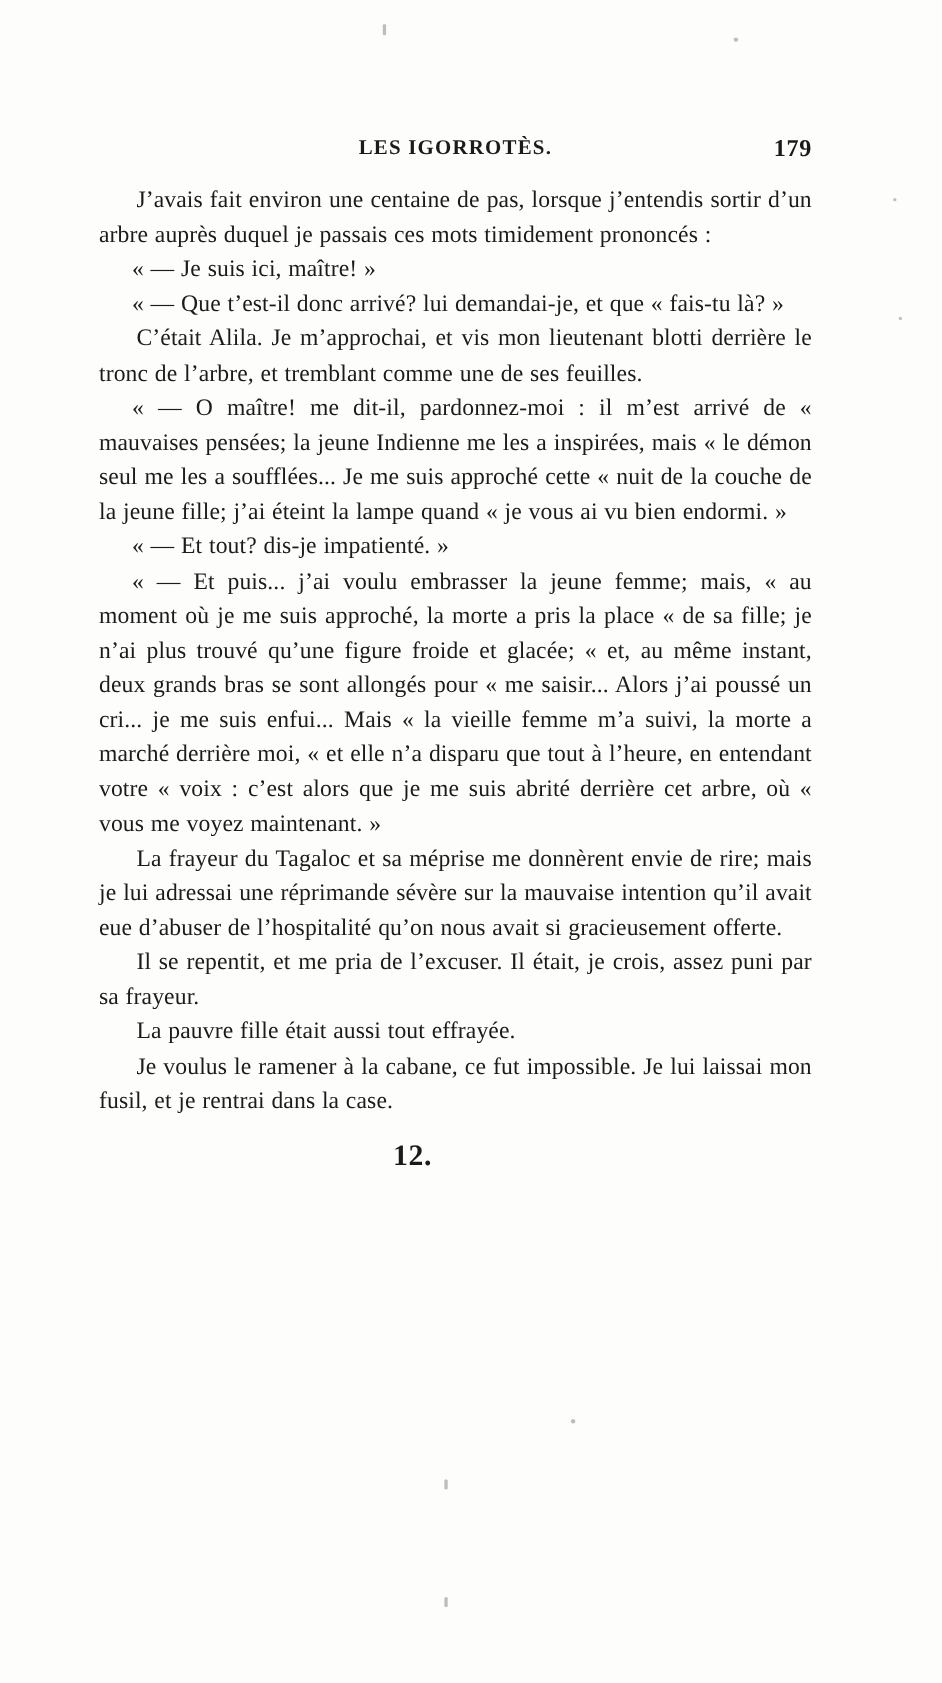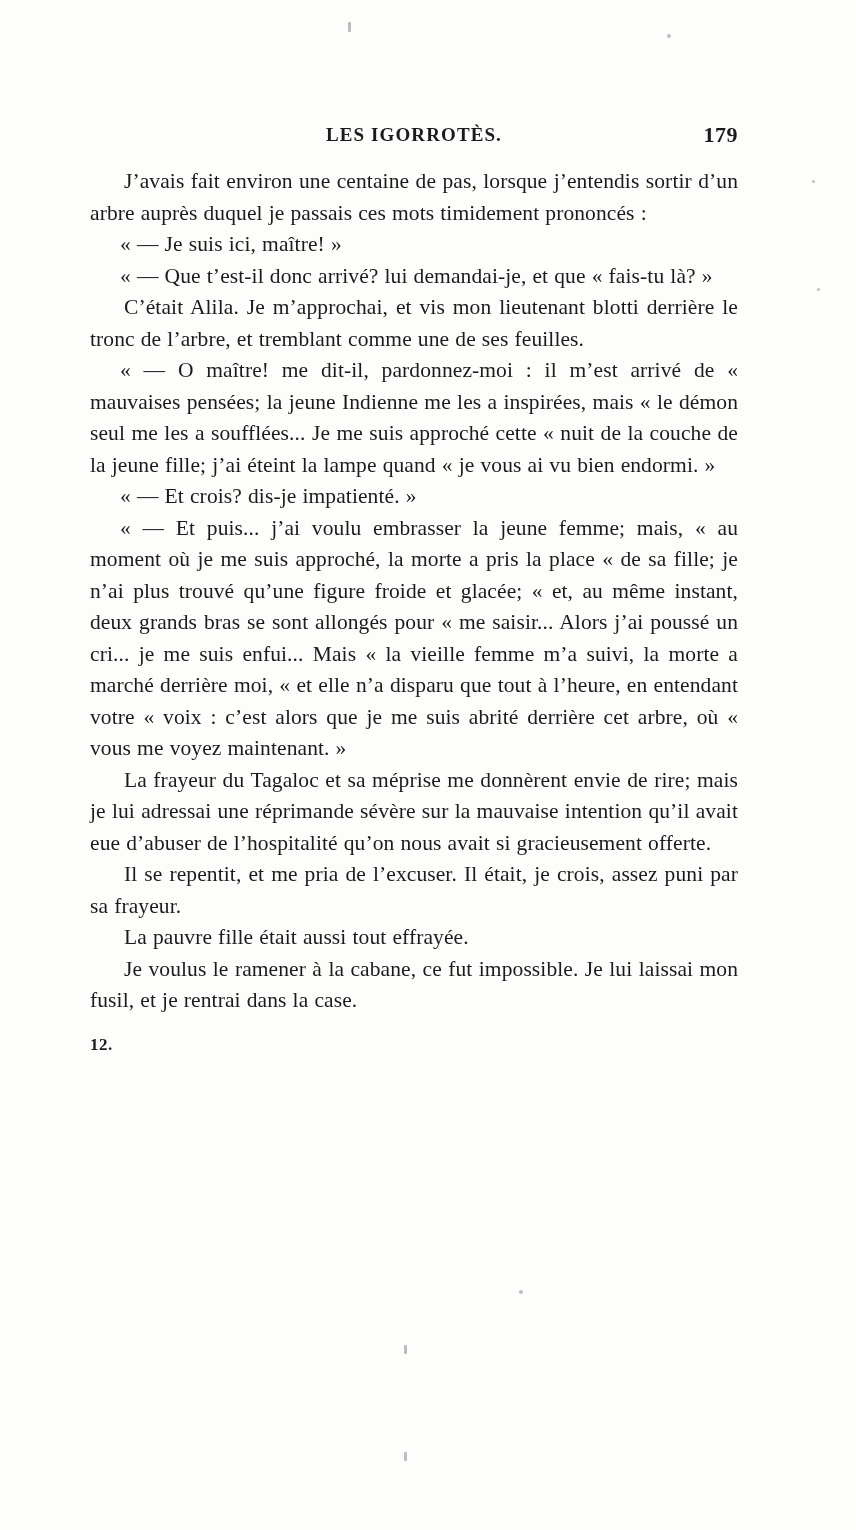--- a/index.html
+++ b/index.html
@@ -75,23 +75,23 @@
     text-align: justify;
     text-justify: inter-word;
     letter-spacing: 0.1px;
     word-spacing: 0.6px;
   }
   p.indent { text-indent: 34px; }
   p.hang { text-indent: 30px; }
 
   .end-number {
     margin-top: 18px;
-    text-align: left;
+    text-align: center;
     padding-right: 78px;
-    font-size: 17px;
+    font-size: 27px;
     font-weight: bold;
     letter-spacing: 0.5px;
   }
 </style>
 </head>
 <body>
 
 <div class="page">
 
   <div class="speck s1"></div>
@@ -107,21 +107,21 @@
     <div class="running-head">
       <div class="head-title">LES IGORROTÈS.</div>
       <div class="folio">179</div>
     </div>
 
     <p class="para indent">J’avais fait environ une centaine de pas, lorsque j’entendis sortir d’un arbre auprès duquel je passais ces mots timidement prononcés :</p>
     <p class="para hang">« — Je suis ici, maître! »</p>
     <p class="para hang">« — Que t’est-il donc arrivé? lui demandai-je, et que « fais-tu là? »</p>
     <p class="para indent">C’était Alila. Je m’approchai, et vis mon lieutenant blotti derrière le tronc de l’arbre, et tremblant comme une de ses feuilles.</p>
     <p class="para hang">« — O maître! me dit-il, pardonnez-moi : il m’est arrivé de « mauvaises pensées; la jeune Indienne me les a inspirées, mais « le démon seul me les a soufflées... Je me suis approché cette « nuit de la couche de la jeune fille; j’ai éteint la lampe quand « je vous ai vu bien endormi. »</p>
-    <p class="para hang">« — Et crois? dis-je impatienté. »</p>
+    <p class="para hang">« — Et tout? dis-je impatienté. »</p>
     <p class="para hang">« — Et puis... j’ai voulu embrasser la jeune femme; mais, « au moment où je me suis approché, la morte a pris la place « de sa fille; je n’ai plus trouvé qu’une figure froide et glacée; « et, au même instant, deux grands bras se sont allongés pour « me saisir... Alors j’ai poussé un cri... je me suis enfui... Mais « la vieille femme m’a suivi, la morte a marché derrière moi, « et elle n’a disparu que tout à l’heure, en entendant votre « voix : c’est alors que je me suis abrité derrière cet arbre, où « vous me voyez maintenant. »</p>
     <p class="para indent">La frayeur du Tagaloc et sa méprise me donnèrent envie de rire; mais je lui adressai une réprimande sévère sur la mauvaise intention qu’il avait eue d’abuser de l’hospitalité qu’on nous avait si gracieusement offerte.</p>
     <p class="para indent">Il se repentit, et me pria de l’excuser. Il était, je crois, assez puni par sa frayeur.</p>
     <p class="para indent">La pauvre fille était aussi tout effrayée.</p>
     <p class="para indent">Je voulus le ramener à la cabane, ce fut impossible. Je lui laissai mon fusil, et je rentrai dans la case.</p>
 
     <div class="end-number">12.</div>
 
   </div>
 </div>

